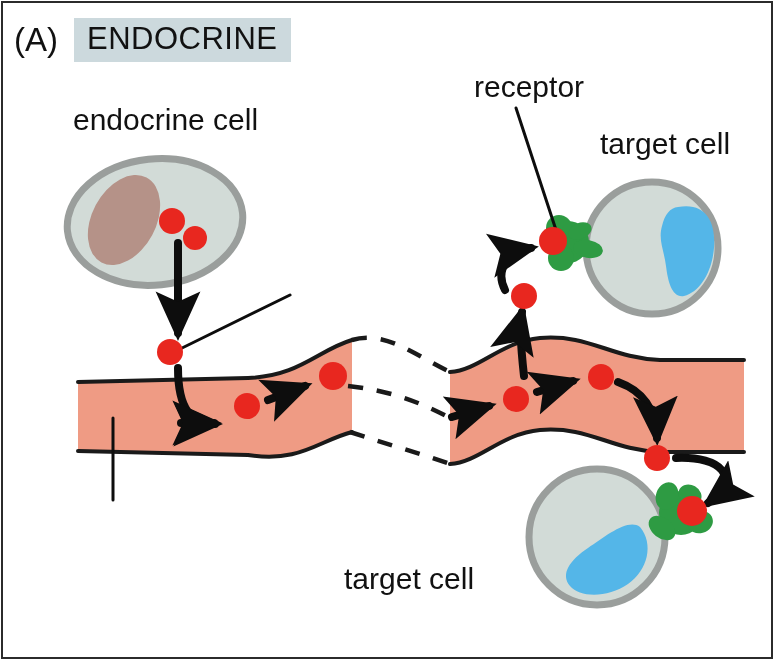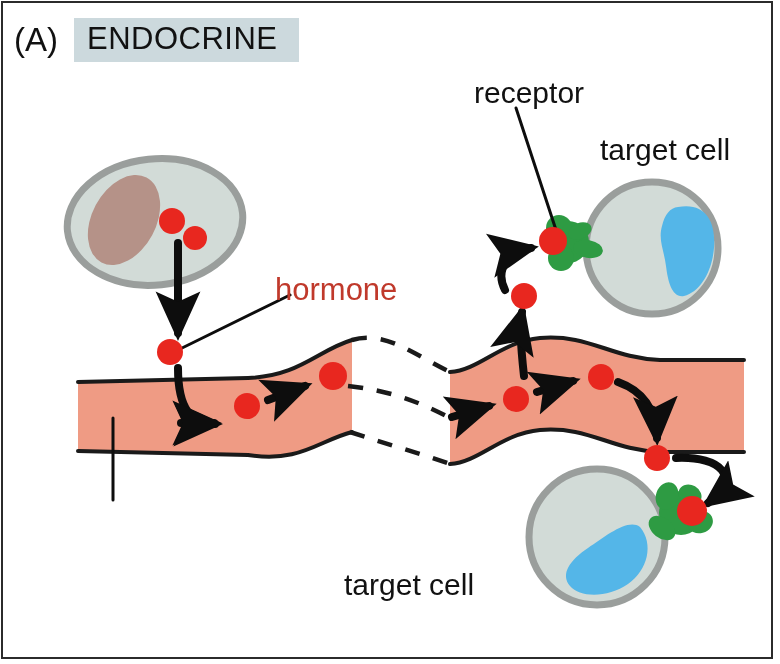--- a/index.html
+++ b/index.html
@@ -39,32 +39,31 @@
     font-size: 33px;
     color: #111111;
     letter-spacing: 0px;
     white-space: nowrap;
   }
   .panel-title {
     position: absolute;
     left: 74px;
     top: 18px;
     background: #ccd9dd;
-    padding: 3px 21px 5px 13px;
+    padding: 3px 13px 5px 13px;
     font-size: 31px;
     color: #111111;
     letter-spacing: 0.5px;
     white-space: nowrap;
   }
   .diagram-label {
     position: absolute;
     font-size: 30px;
     color: #111111;
     white-space: nowrap;
-    margin-top: 6px;
   }
   .diagram-label.accent {
     color: #c0392b;
     font-size: 31px;
   }
   #label-endocrine-cell { left: 73px; top: 103px; }
   #label-hormone { left: 275px; top: 266px; }
   #label-bloodstream { left: 68px; top: 508px; }
   #label-receptor { left: 474px; top: 70px; }
   #label-target-cell-top { left: 600px; top: 127px; }
@@ -195,22 +194,22 @@
       <circle cx="553" cy="241" r="14"></circle>
       <circle cx="657" cy="458" r="13"></circle>
       <circle cx="692" cy="511" r="15"></circle>
     </g>
   </svg>
 
   <div class="panel-letter">(A)</div>
 
   <div class="panel-title">ENDOCRINE</div>
 
-
-  <div class="diagram-label accent" id="label-hormone">hormone</div>
+  <div class="diagram-label" id="label-endocrine-cell">endocrine cell</div>
+
 
 
   <div class="diagram-label" id="label-receptor">receptor</div>
 
   <div class="diagram-label" id="label-target-cell-top">target cell</div>
 
   <div class="diagram-label" id="label-target-cell-bottom">target cell</div>
 </div>
 
 </body></html>

